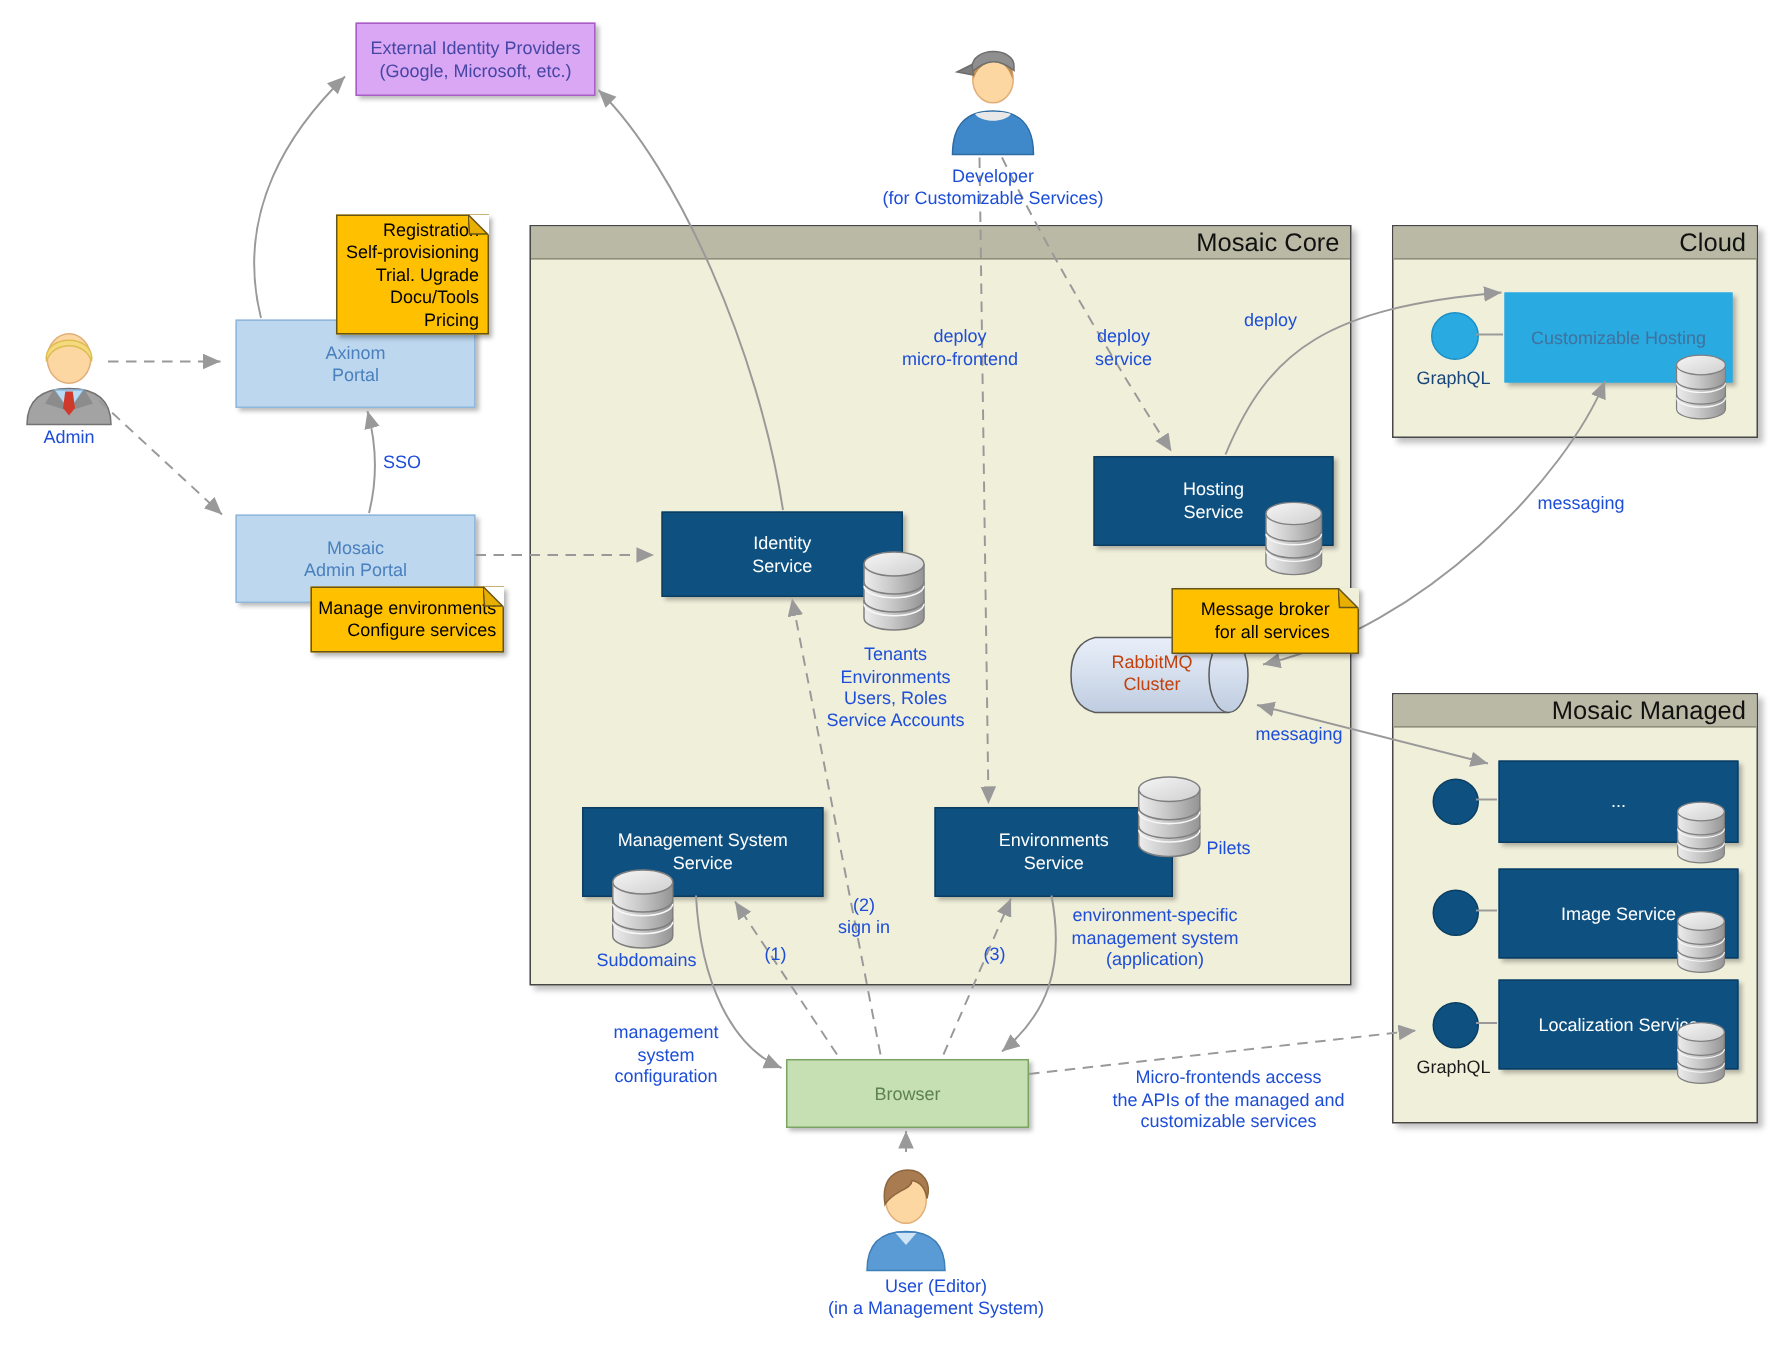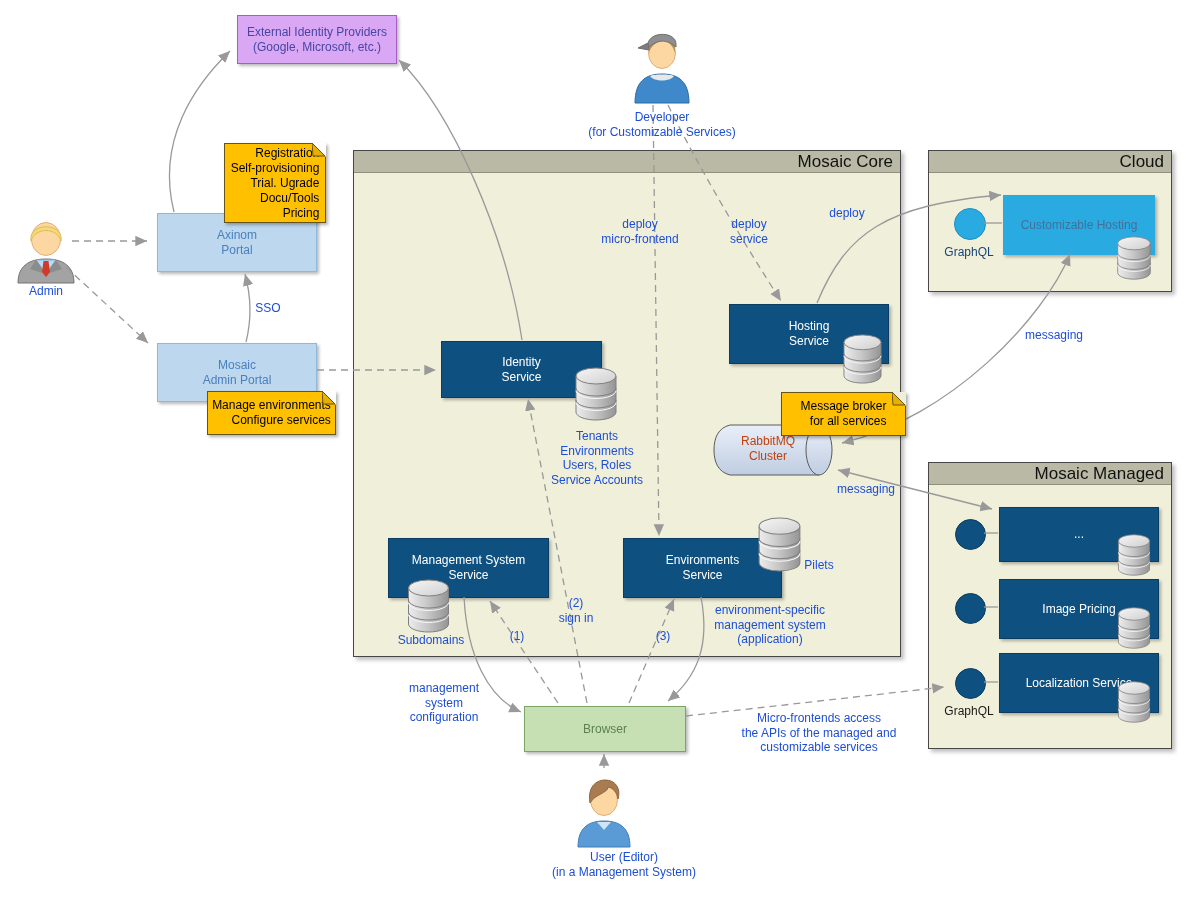--- a/index.html
+++ b/index.html
@@ -132,21 +132,21 @@
     <span>Hosting
 Service</span>
   </div>
   <div class="box custsvc" style="left:1003px;top:195px;width:150px;height:58px;">
     <span>Customizable Hosting</span>
   </div>
   <div class="box svc" style="left:999px;top:507px;width:158px;height:53px;">
     <span>...</span>
   </div>
   <div class="box svc" style="left:999px;top:579px;width:158px;height:58px;">
-    <span>Image Pricing</span>
+    <span>Image Service</span>
   </div>
   <div class="box svc" style="left:999px;top:653px;width:158px;height:58px;">
     <span>Localization Service</span>
   </div>
   <div class="box browserbox" style="left:524px;top:706px;width:160px;height:44px;">
     <span>Browser</span>
   </div>
 
   <div class="cyl" style="left:712px;top:424px;width:122px;height:52px;">
     <svg width="122" height="52" viewBox="0 0 122 52">

